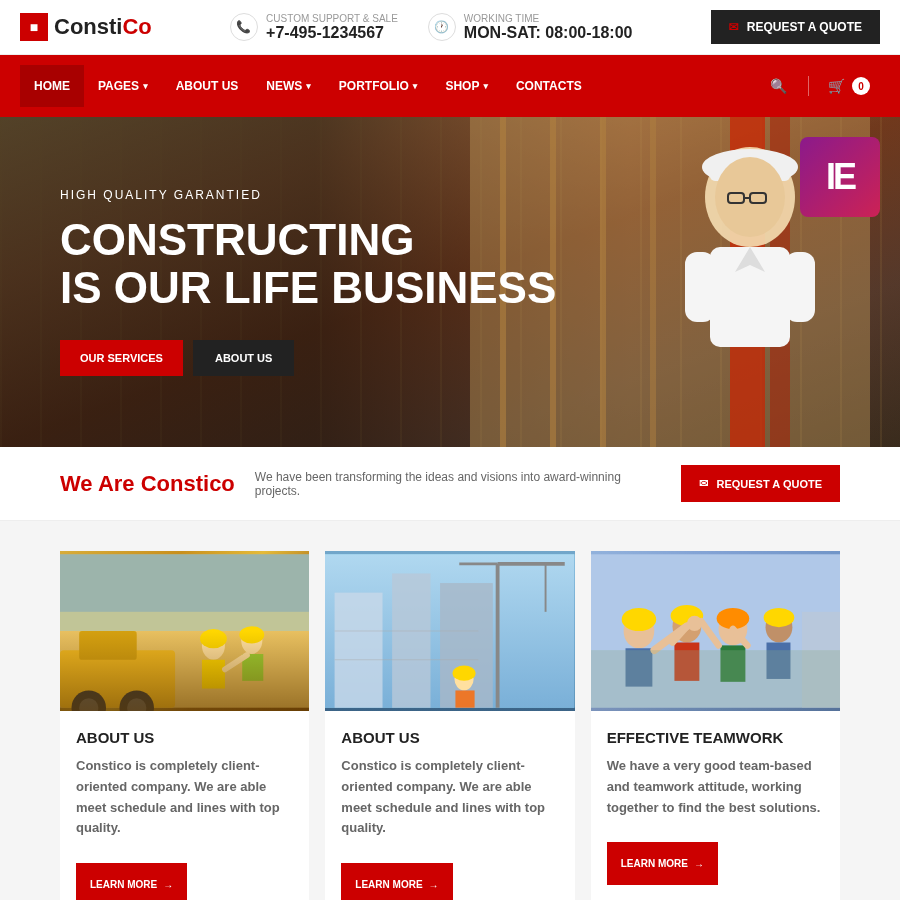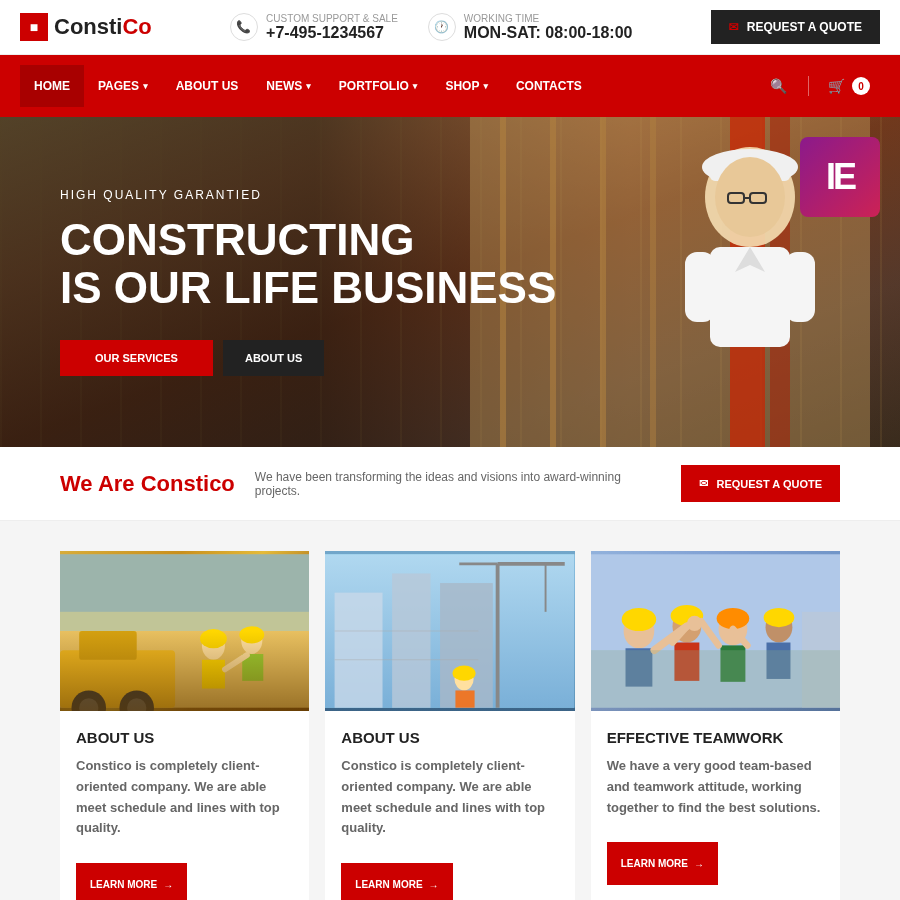--- a/index.html
+++ b/index.html
@@ -166,21 +166,21 @@
       line-height: 1.1;
       margin-bottom: 28px;
     }
     .hero-buttons {
       display: flex;
       gap: 10px;
     }
     .hero-btn-red {
       background: #cc0000;
       color: #fff;
-      padding: 12px 35px;
+      padding: 12px 20px;
       font-size: 11px;
       font-weight: bold;
       text-transform: uppercase;
       border: none;
       cursor: pointer;
     }
     .hero-btn-dark {
       background: #222;
       color: #fff;
       padding: 12px 22px;

